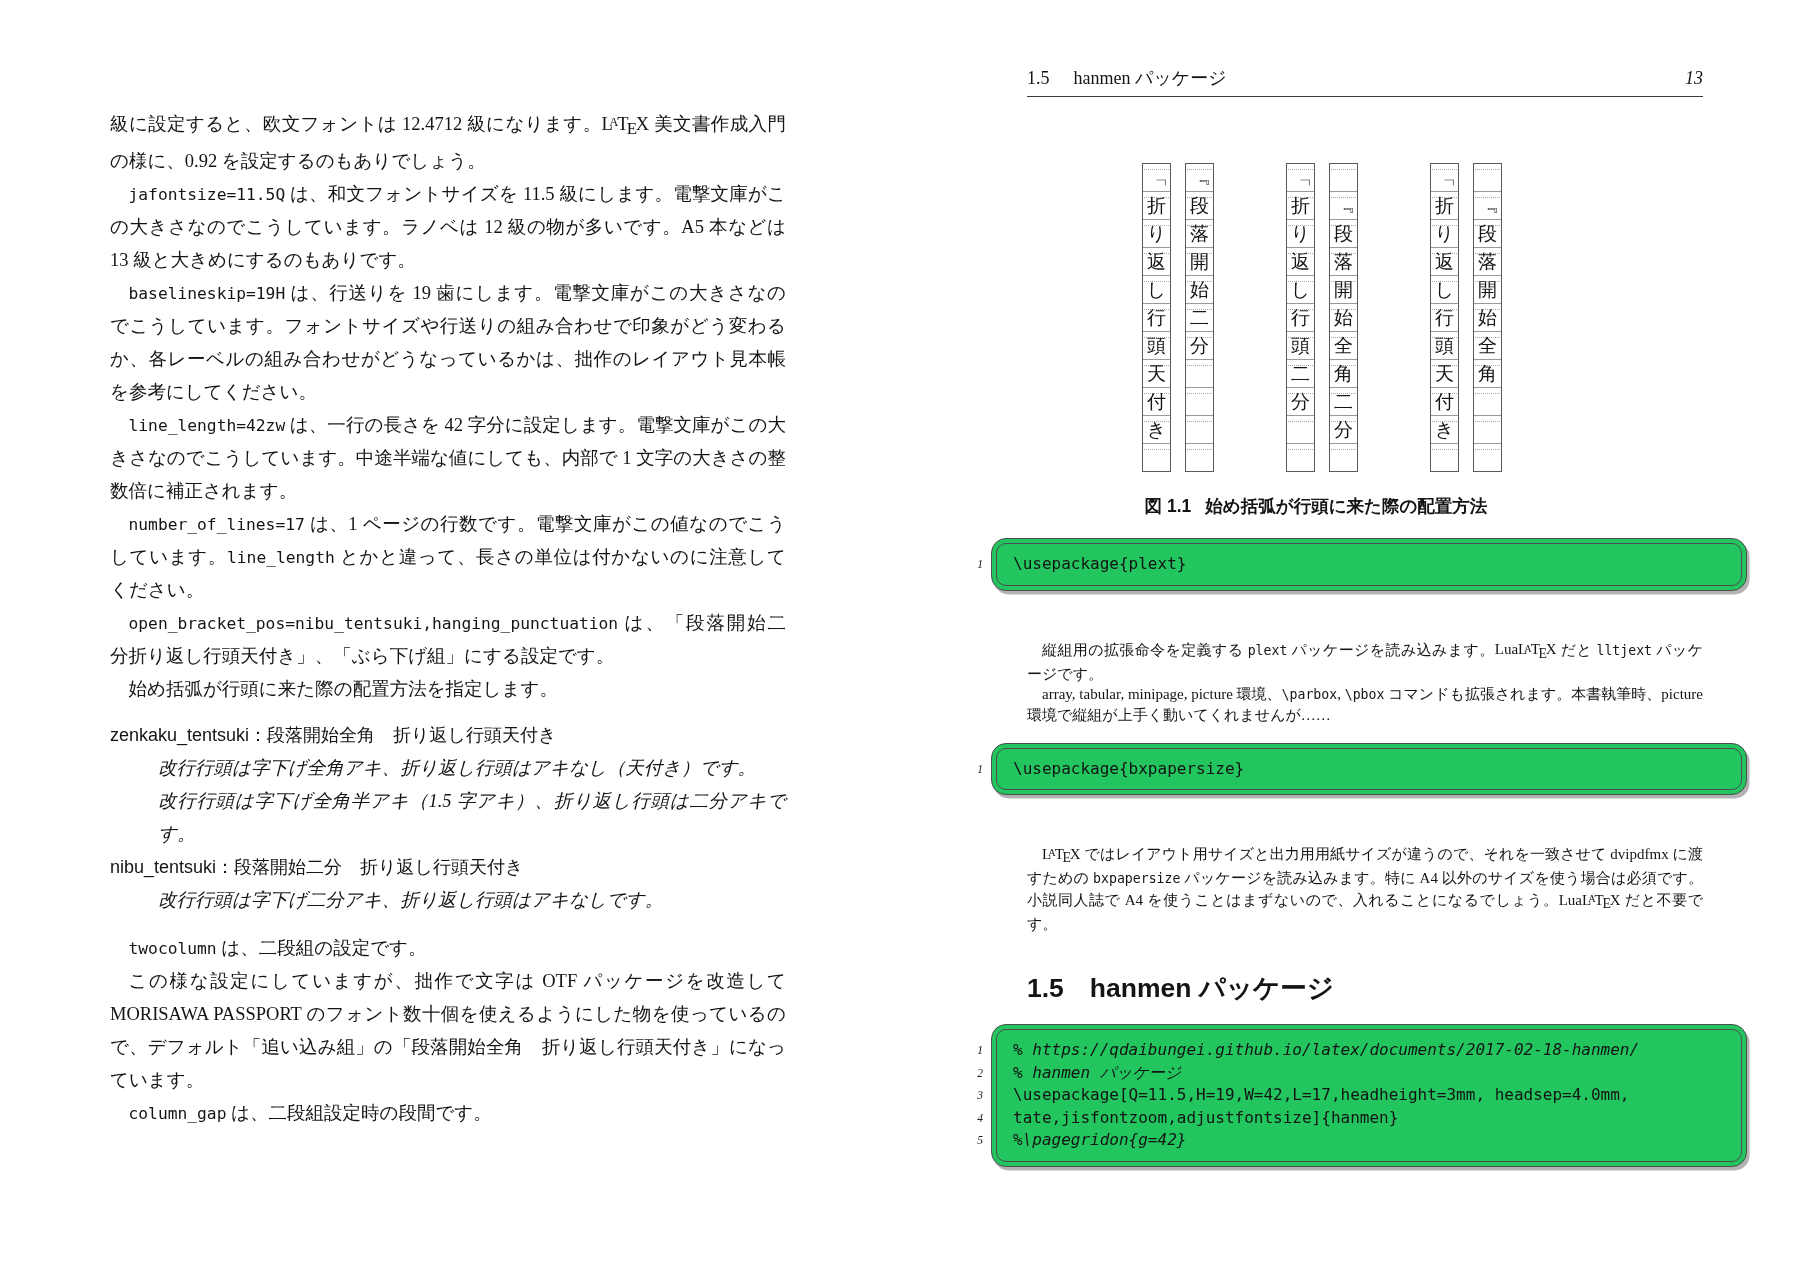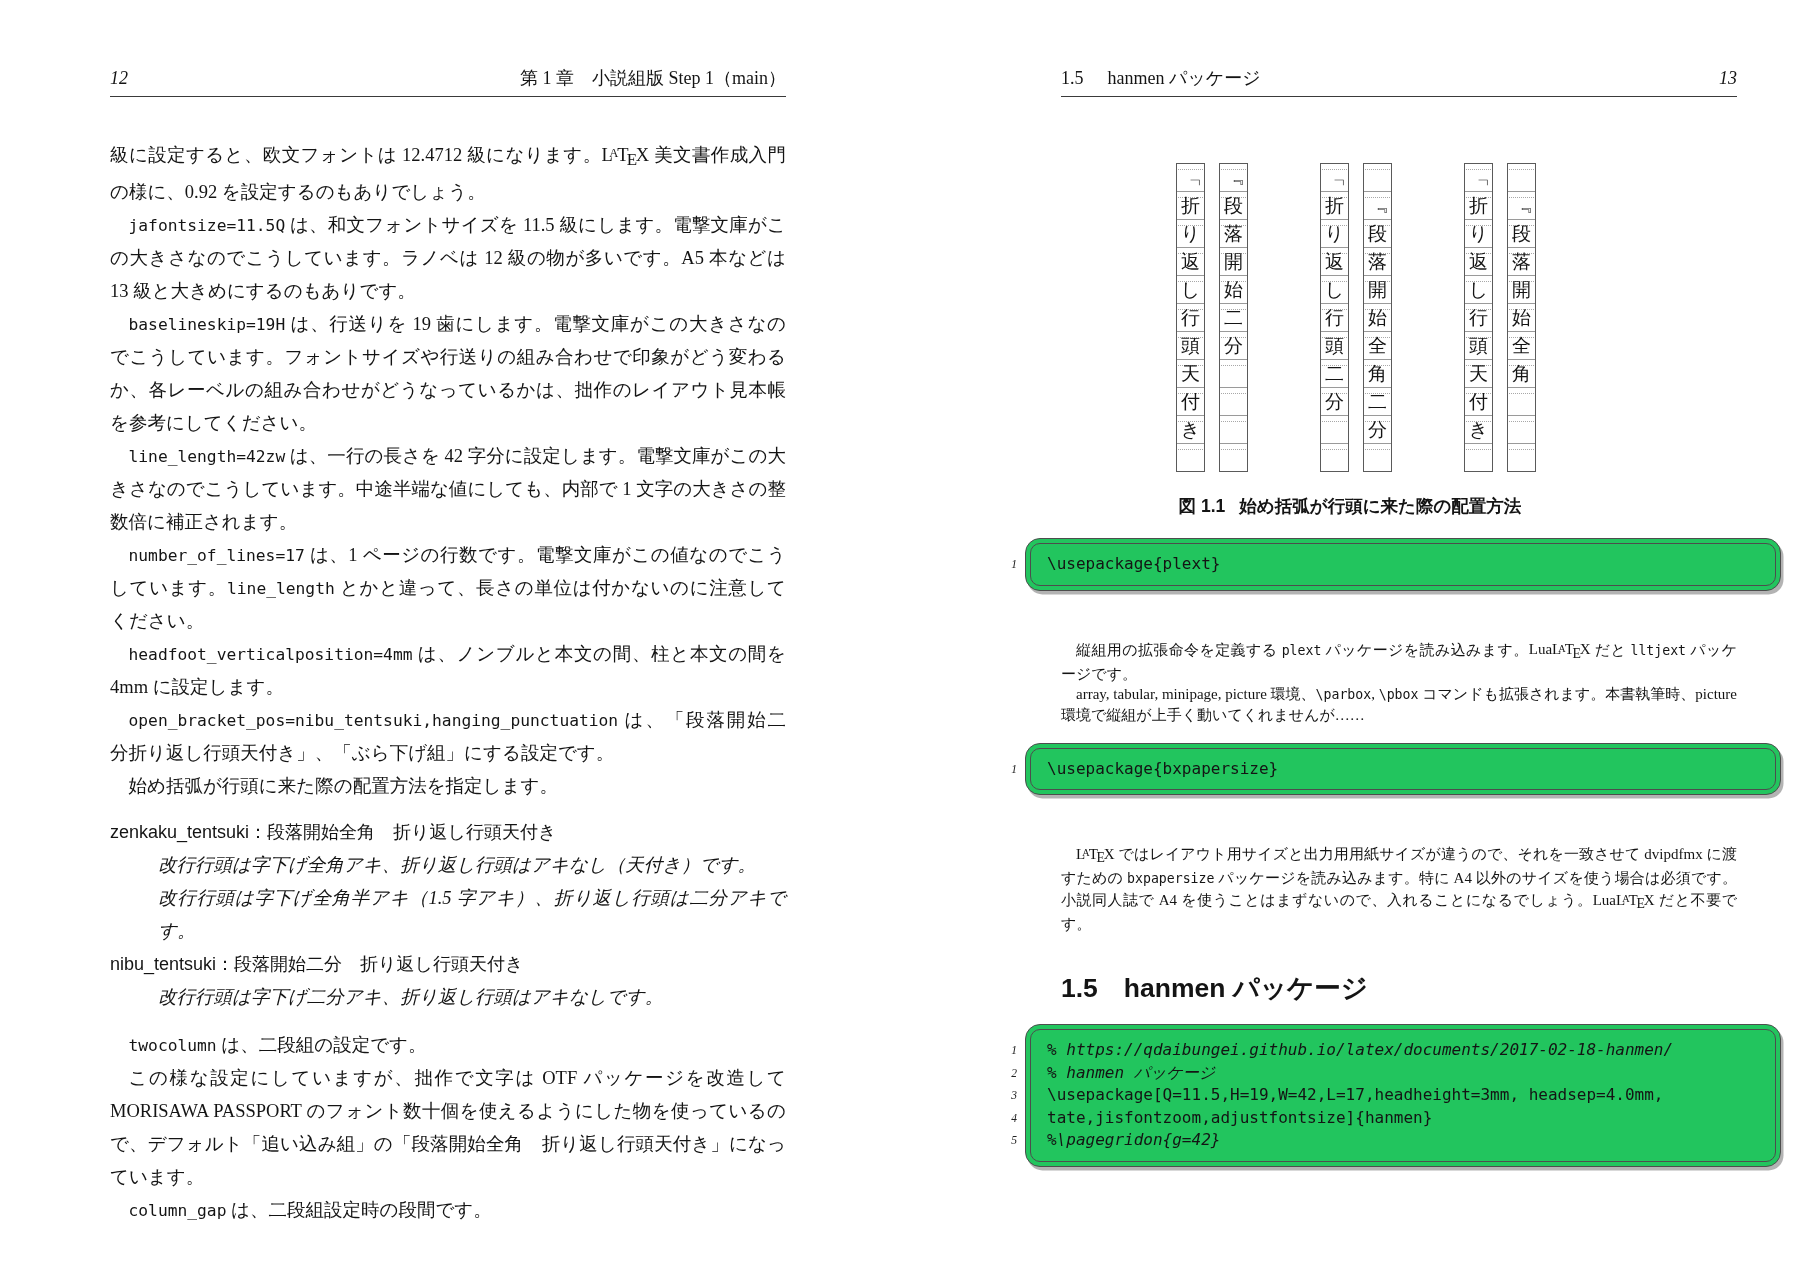--- a/index.html
+++ b/index.html
@@ -3,21 +3,21 @@
 <meta charset="utf-8">
 <style>
   html,body{margin:0;padding:0;}
   body{
     width:1819px;height:1276px;position:relative;overflow:hidden;
     background:#ffffff;color:#141414;
     font-family:"Liberation Serif","DejaVu Serif",serif;
   }
   .page{position:absolute;top:66px;width:676px;}
   #page-left{left:110px;}
-  #page-right{left:1061px;}
+  #page-right{left:1027px;}
 
   
   .hdr{display:flex;justify-content:space-between;align-items:baseline;
        font-size:18px;padding-bottom:6px;border-bottom:1.6px solid #3a3a3a;}
   .pagenum{font-style:italic;font-size:18px;}
 
   
   .body-l{margin-top:40px;font-size:18.5px;line-height:33px;text-align:justify;}
   .body-r{font-size:15px;line-height:20px;text-align:justify;margin-top:48px;}
   p.para{margin:0;text-indent:1em;}
@@ -63,32 +63,27 @@
 
   
   .sechead{margin:38px 0 0 0;font-family:"Liberation Sans","DejaVu Sans",sans-serif;
            font-weight:bold;font-size:26.5px;line-height:32px;}
   .sechead .secnum{margin-right:26px;}
 </style>
 </head>
 <body>
 
 <div class="page" id="page-left">
-  <div class="hdr">
-    <span class="pagenum">12</span>
-    <span>第 1 章　小説組版 Step 1（main）</span>
-  </div>
   <div class="body-l">
     <div id="l-paras">
         <p class="para noindent"><span>級に設定すると、欧文フォントは 12.4712 級になります。</span><span class="latex">L<span class="lA">A</span>T<span class="lE">E</span>X</span><span> 美文書作成入門の様に、0.92 を設定するのもありでしょう。</span></p>
         <p class="para"><span class="mono">jafontsize=11.5Q</span><span> は、和文フォントサイズを 11.5 級にします。電撃文庫がこの大きさなのでこうしています。ラノベは 12 級の物が多いです。A5 本などは 13 級と大きめにするのもありです。</span></p>
         <p class="para"><span class="mono">baselineskip=19H</span><span> は、行送りを 19 歯にします。電撃文庫がこの大きさなのでこうしています。フォントサイズや行送りの組み合わせで印象がどう変わるか、各レーベルの組み合わせがどうなっているかは、拙作のレイアウト見本帳を参考にしてください。</span></p>
         <p class="para"><span class="mono">line_length=42zw</span><span> は、一行の長さを 42 字分に設定します。電撃文庫がこの大きさなのでこうしています。中途半端な値にしても、内部で 1 文字の大きさの整数倍に補正されます。</span></p>
         <p class="para"><span class="mono">number_of_lines=17</span><span> は、1 ページの行数です。電撃文庫がこの値なのでこうしています。</span><span class="mono">line_length</span><span> とかと違って、長さの単位は付かないのに注意してください。</span></p>
-        <p class="para"><span class="mono">headfoot_verticalposition=4mm</span><span> は、ノンブルと本文の間、柱と本文の間を 4mm に設定します。</span></p>
         <p class="para"><span class="mono">open_bracket_pos=nibu_tentsuki,hanging_punctuation</span><span> は、「段落開始二分折り返し行頭天付き」、「ぶら下げ組」にする設定です。</span></p>
         <p class="para"><span>始め括弧が行頭に来た際の配置方法を指定します。</span></p>
       </div>
     <div class="deflist" id="l-defs">
         <div class="dterm">zenkaku_tentsuki：段落開始全角　折り返し行頭天付き</div>
         <p class="ddesc">改行行頭は字下げ全角アキ、折り返し行頭はアキなし（天付き）です。</p>
         <p class="ddesc">改行行頭は字下げ全角半アキ（1.5 字アキ）、折り返し行頭は二分アキです。</p>
         <div class="dterm">nibu_tentsuki：段落開始二分　折り返し行頭天付き</div>
         <p class="ddesc">改行行頭は字下げ二分アキ、折り返し行頭はアキなしです。</p>
       </div>

